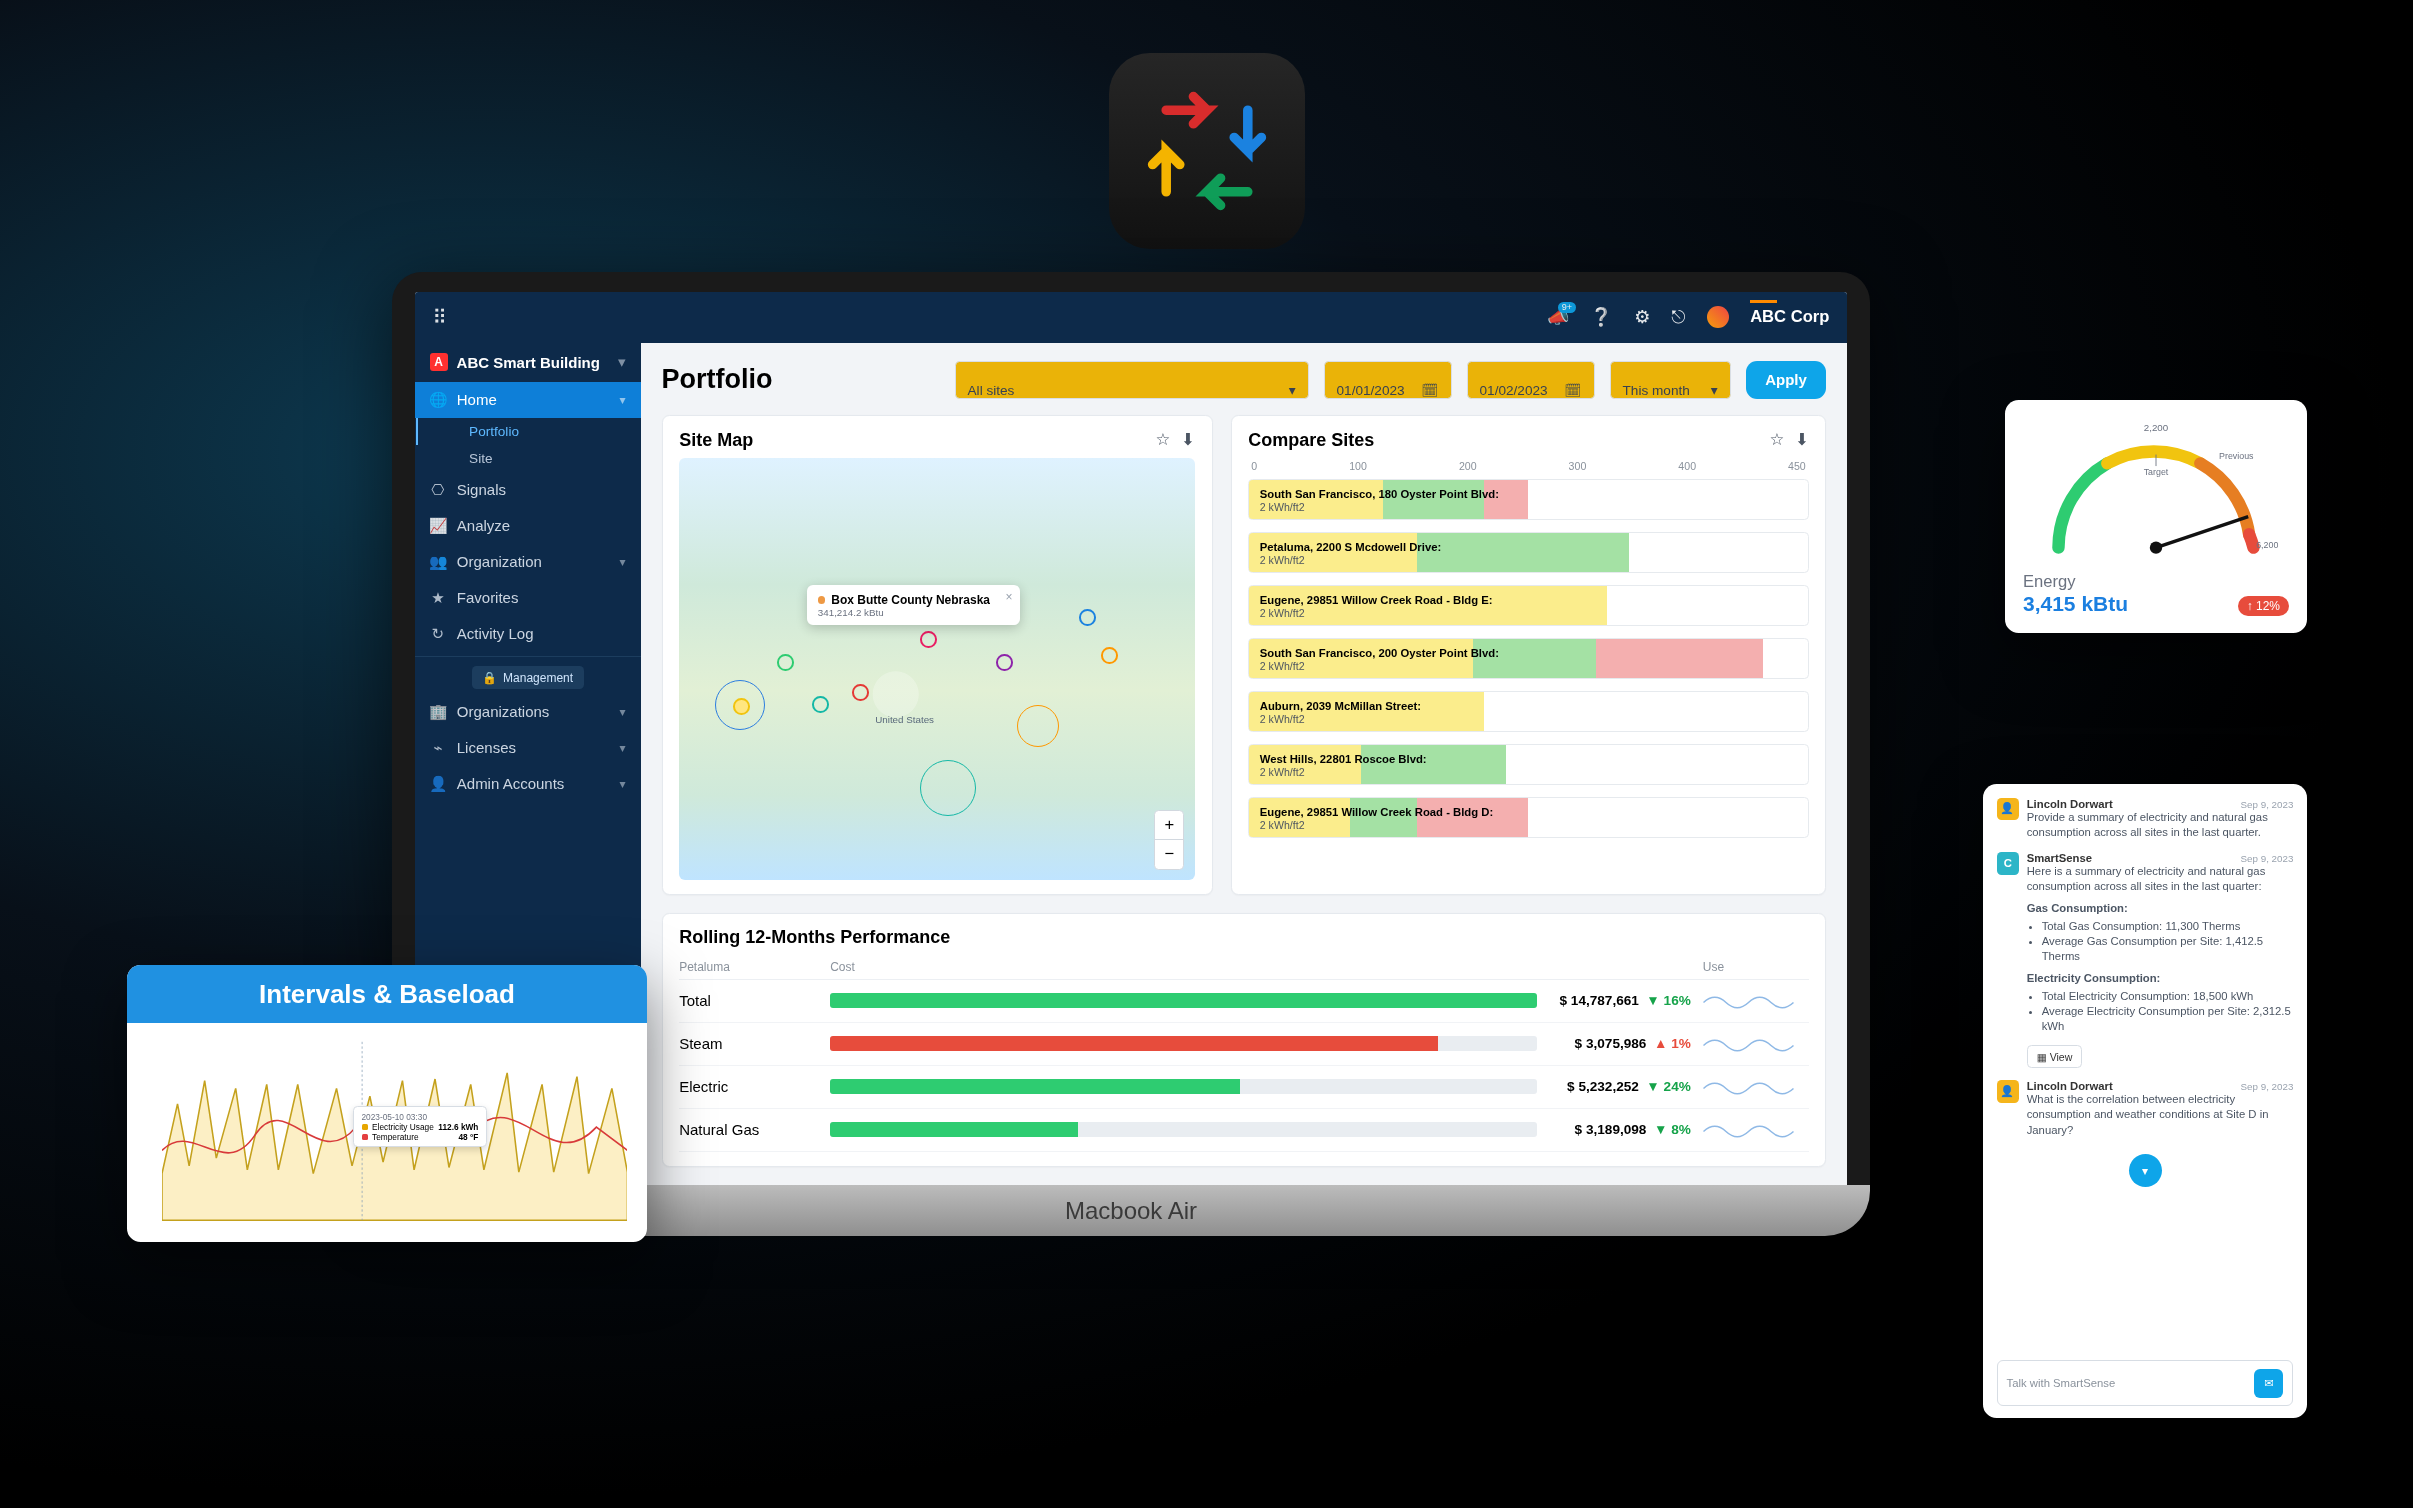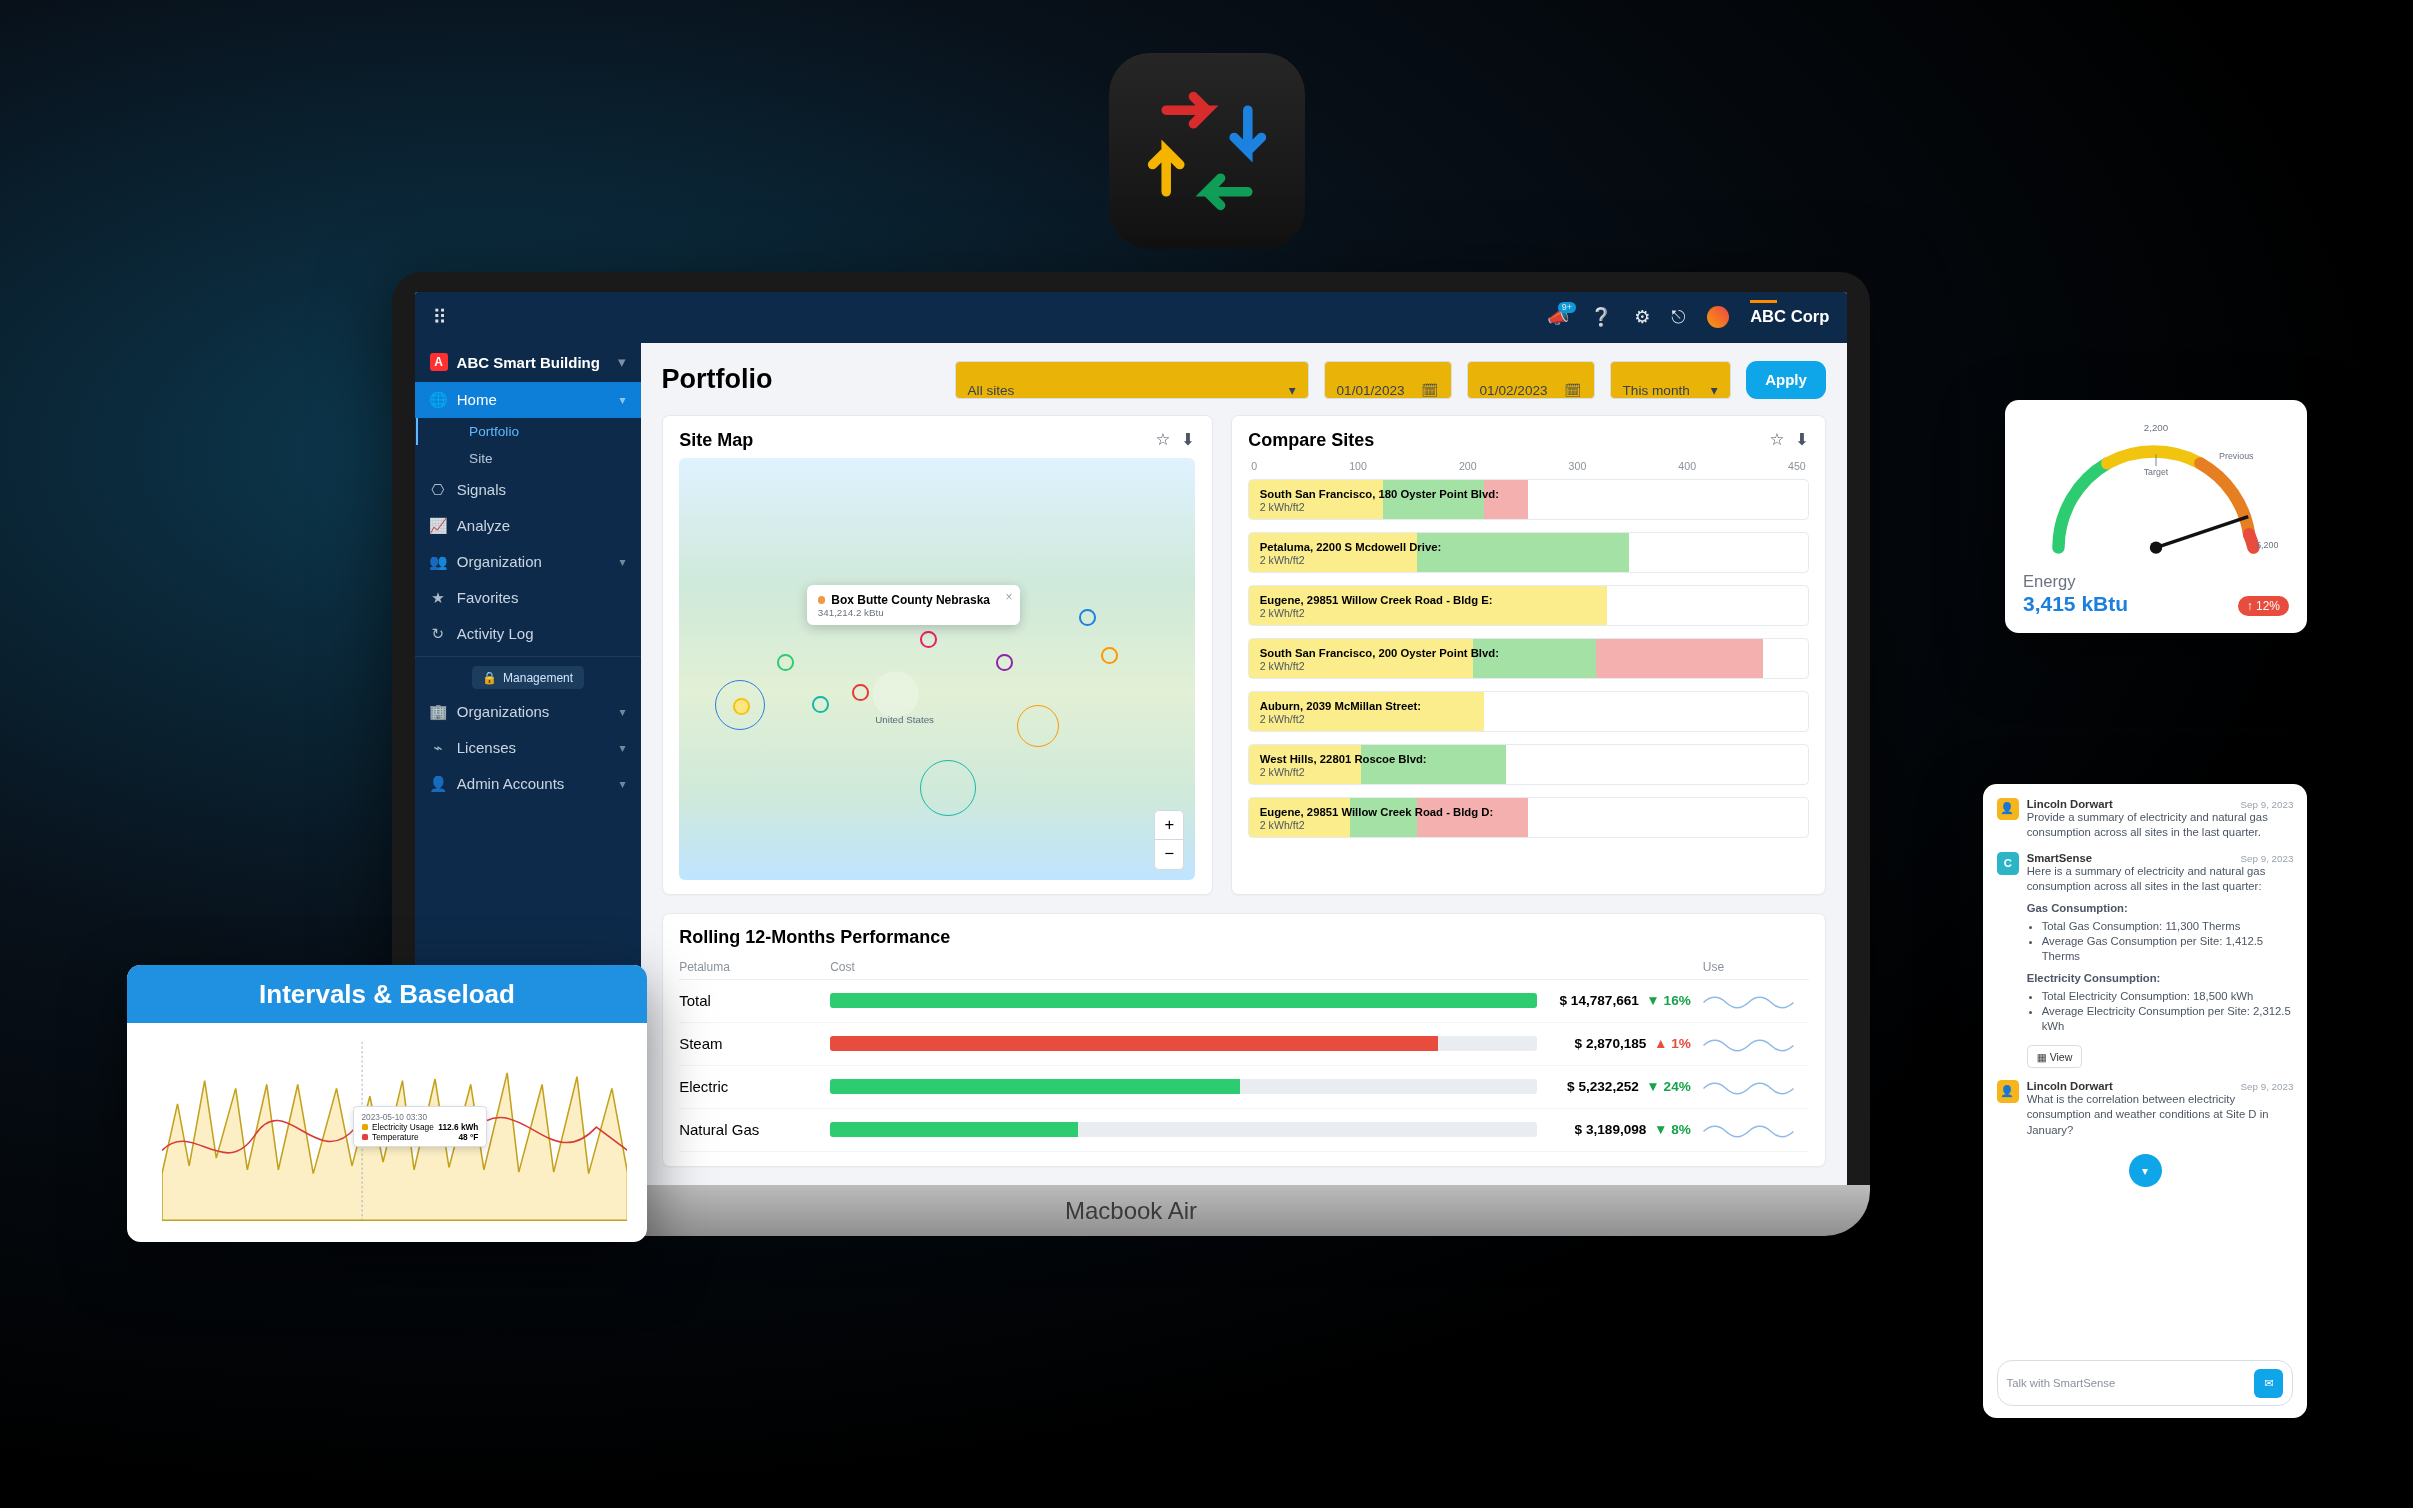--- a/index.html
+++ b/index.html
@@ -159,21 +159,21 @@
   .av-bot  { background:#2cb5c7; }
   .chat-top { display:flex; justify-content:space-between; align-items:baseline;gap:9px; }
   .chat-name { font-weight:700; }
   .chat-date { color:#9aa3af; font-size:9.8px; }
   .chat-body { color:#4b5563; line-height:1.35; }
   .chat-body ul { margin:3px 0 3px 15px; padding:0; }
   .view-btn { display:inline-flex; align-items:center; gap:6px; border:0.8px solid #d7dde4;
               border-radius:4.5px; padding:4.5px 9px; font-size:10.6px; margin-top:7.5px; }
   .circle-btn { width:33px; height:33px; border-radius:50%; background:#0ea5e9; color:#fff;
                 display:flex; align-items:center; justify-content:center; margin:4.5px auto 9px; }
-  .chat-input { display:flex; gap:7.5px; border:0.8px solid #d7dde4; border-radius:15px;
+  .chat-input { display:flex; gap:7.5px; border:0.8px solid #d7dde4; border-radius:6px;
                 padding:7.5px 9px; align-items:center; color:#8a929c; font-size:11.3px; margin-top:auto; }
   .send-btn { width:29px; height:29px; border-radius:6px; background:#0ea5e9; color:#fff;
               display:flex; align-items:center; justify-content:center; }
 </style>
 </head>
 <body>
 
 <div class="app-logo">
   <svg viewBox="0 0 100 100">
     <path d="M20 20 H50 L40 30 M50 20 L40 10" fill="none" stroke="#d82c2c" stroke-width="7" stroke-linecap="round"></path>
@@ -405,21 +405,21 @@
      <div class="spark"><svg viewBox="0 0 120 28">
                       <path d="M0 18 Q15 4 30 18 T60 18 T90 18 T120 18" fill="none" stroke="#8fb9e6" stroke-width="2"></path>
                     </svg></div>
                 </div>
                 <div class="roll-row">
                   <div class="roll-com">Steam</div>
      <div class="roll-barwrap">
                     <div class="roll-bar" style="width:86%;background:#e74c3c"></div>
                   </div>
      <div class="roll-cost">
-                    <span>$ 2,870,185</span>
+                    <span>$ 3,075,986</span>
                     <span class="delta-up">▲ 1%</span>
                   </div>
      <div class="spark"><svg viewBox="0 0 120 28">
                       <path d="M0 18 Q15 4 30 18 T60 18 T90 18 T120 18" fill="none" stroke="#8fb9e6" stroke-width="2"></path>
                     </svg></div>
                 </div>
                 <div class="roll-row">
                   <div class="roll-com">Electric</div>
      <div class="roll-barwrap">
                     <div class="roll-bar" style="width:58%;background:#2ecc71"></div>

